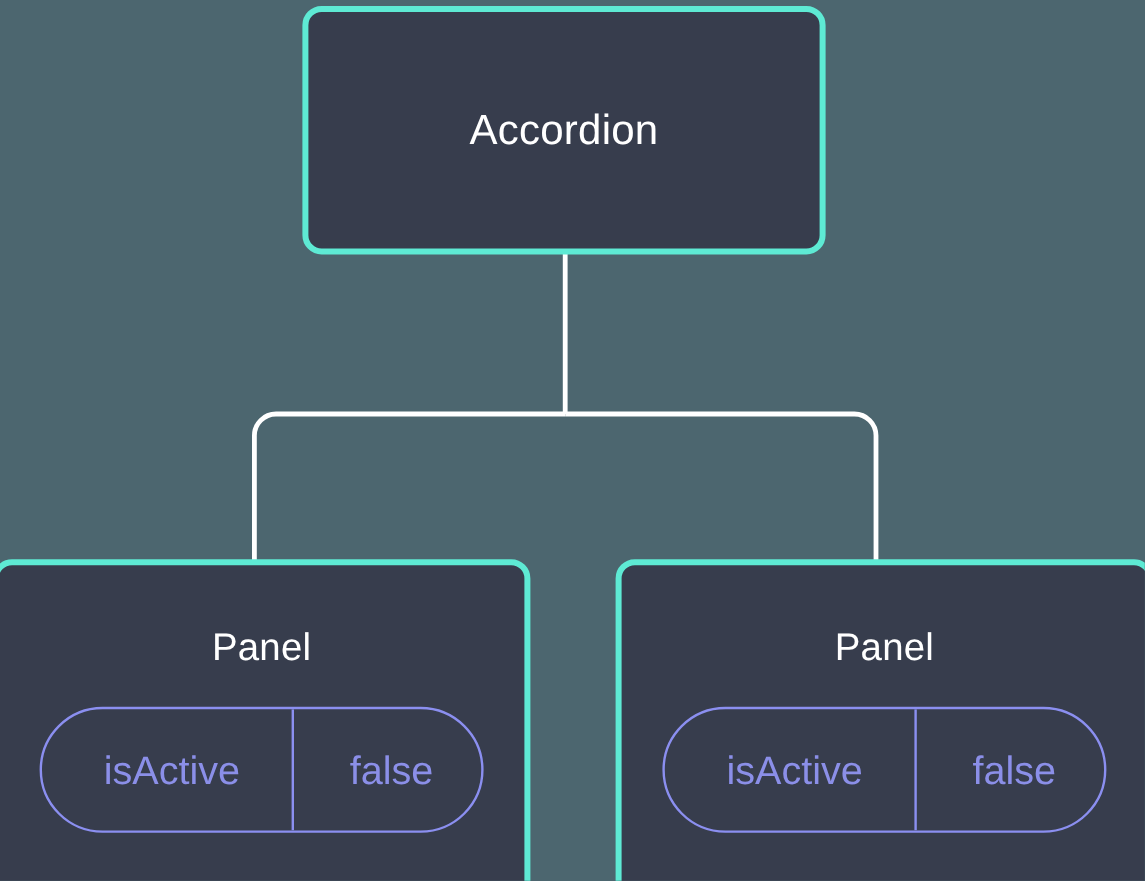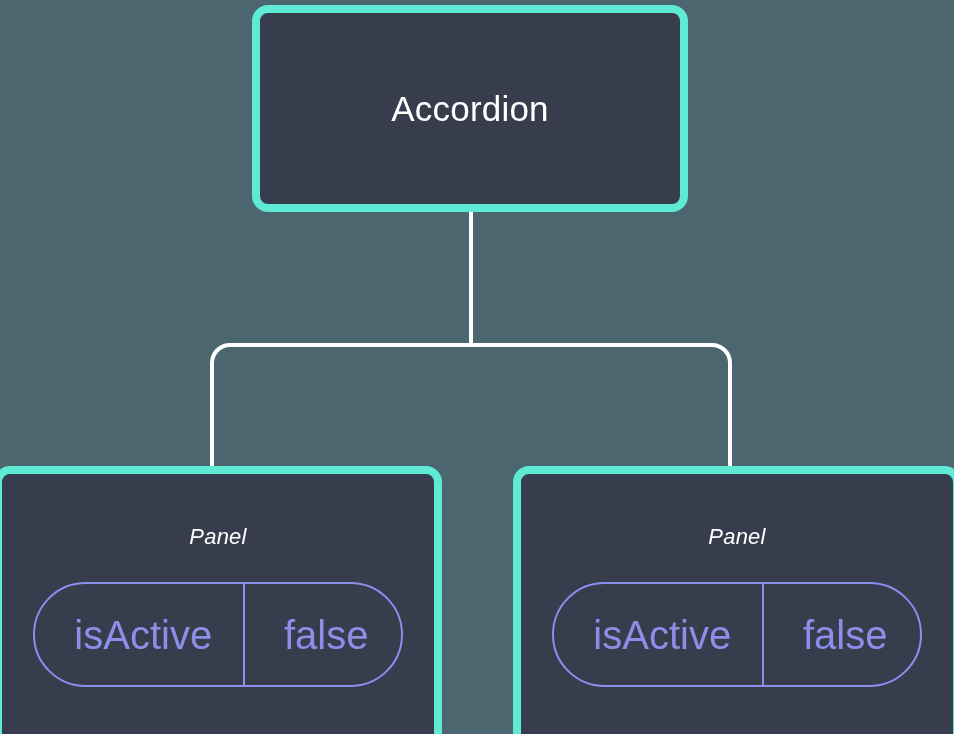--- a/index.html
+++ b/index.html
@@ -29,21 +29,21 @@
     width: 954px;
     height: 734px;
     z-index: 1;
   }
 
   
   .node {
     position: absolute;
     box-sizing: border-box;
     background: #373d4d;
-    border: 8px solid #5eead4;
+    border: 5px solid #5eead4;
     border-radius: 16px;
     z-index: 2;
     display: flex;
     flex-direction: column;
     align-items: center;
   }
 
   .node-title {
     color: #ffffff;
     font-size: 35px;
@@ -56,43 +56,42 @@
   
   .node-root {
     justify-content: center;
   }
 
   
   .node-panel {
     padding-top: 52px;
   }
   .node-panel .node-title {
-    font-size: 22px;
-    font-style: italic;
+    font-size: 32px;
   }
 
   
   .prop-pill {
     display: flex;
     align-items: stretch;
     box-sizing: border-box;
     margin-top: 34px;
     height: 105px;
     width: 370px;
     border: 2px solid #8b8ff0;
     border-radius: 53px;
     overflow: hidden;
   }
   .prop-key,
   .prop-value {
     display: flex;
     align-items: center;
     justify-content: center;
     color: #8b8fe8;
-    font-size: 40px;
+    font-size: 33px;
     line-height: 1;
     white-space: nowrap;
     box-sizing: border-box;
   }
   .prop-key {
     flex: 0 0 57.5%;
     border-right: 2px solid #8b8ff0;
     padding-left: 8px;
   }
   .prop-value {

